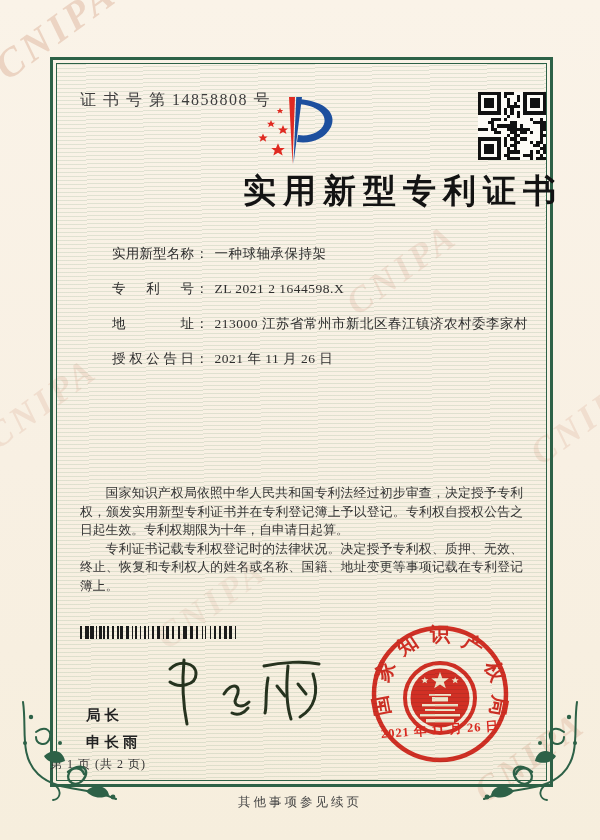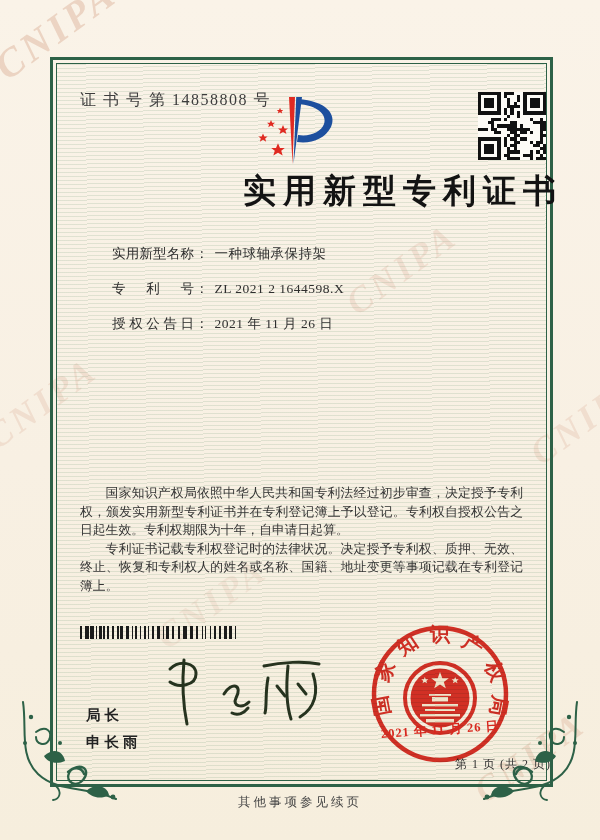--- a/index.html
+++ b/index.html
@@ -38,21 +38,21 @@
   .paras{position:absolute;left:80px;top:484px;width:443px;z-index:5;}
   .paras p{margin:0;text-indent:2em;font-size:12.8px;line-height:18.6px;text-align:justify;
            color:#343434;}
   .barcode{position:absolute;left:80px;top:626px;width:162px;height:13px;z-index:5;}
   .signer{position:absolute;left:86px;top:702px;z-index:5;font-family:"Liberation Sans","DejaVu Sans",sans-serif;
           font-size:14.5px;font-weight:600;letter-spacing:4px;color:#232323;line-height:27px;}
   .sig{position:absolute;left:146px;top:652px;width:192px;height:86px;z-index:5;}
   .seal{position:absolute;left:366px;top:620px;width:148px;height:148px;z-index:7;mix-blend-mode:multiply;opacity:0.95;}
   .seal-date{position:absolute;left:360px;top:722px;width:160px;z-index:8;text-align:center;color:#d7281e;
              font-size:12.5px;font-weight:700;letter-spacing:1px;transform:rotate(-4deg);}
-  .page-info{position:absolute;left:50px;top:756px;width:501px;z-index:5;text-align:right;
+  .page-info{position:absolute;left:50px;top:756px;width:501px;z-index:5;text-align:left;
              font-size:12px;letter-spacing:1px;color:#333;}
   .note{position:absolute;left:0;top:794px;width:600px;z-index:5;text-align:center;
         font-size:12.5px;letter-spacing:3px;color:#454545;}
   svg{display:block;}
 </style>
 </head>
 <body>
 
 <div class="page">
 
@@ -238,20 +238,23 @@
   <h1 class="title">实用新型专利证书</h1>
 
   <div class="fields">
     <div class="row">
       <span class="lbl">实用新型名称</span><span class="colon">：</span><span class="val">一种球轴承保持架</span>
     </div>
     <div class="row">
       <span class="lbl">专利号</span><span class="colon">：</span><span class="val">ZL 2021 2 1644598.X</span>
     </div>
     <div class="row">
+      <span class="lbl">地址</span><span class="colon">：</span><span class="val">213000 江苏省常州市新北区春江镇济农村委李家村</span>
+    </div>
+    <div class="row">
       <span class="lbl">授权公告日</span><span class="colon">：</span><span class="val">2021 年 11 月 26 日</span>
     </div>
   </div>
 
   <div class="paras">
     <p>国家知识产权局依照中华人民共和国专利法经过初步审查，决定授予专利权，颁发实用新型专利证书并在专利登记簿上予以登记。专利权自授权公告之日起生效。专利权期限为十年，自申请日起算。</p>
     <p>专利证书记载专利权登记时的法律状况。决定授予专利权、质押、无效、终止、恢复和专利权人的姓名或名称、国籍、地址变更等事项记载在专利登记簿上。</p>
   </div>
 
   <svg class="barcode" id="barcode" viewBox="0 0 162 13" preserveAspectRatio="none" shape-rendering="crispEdges">

